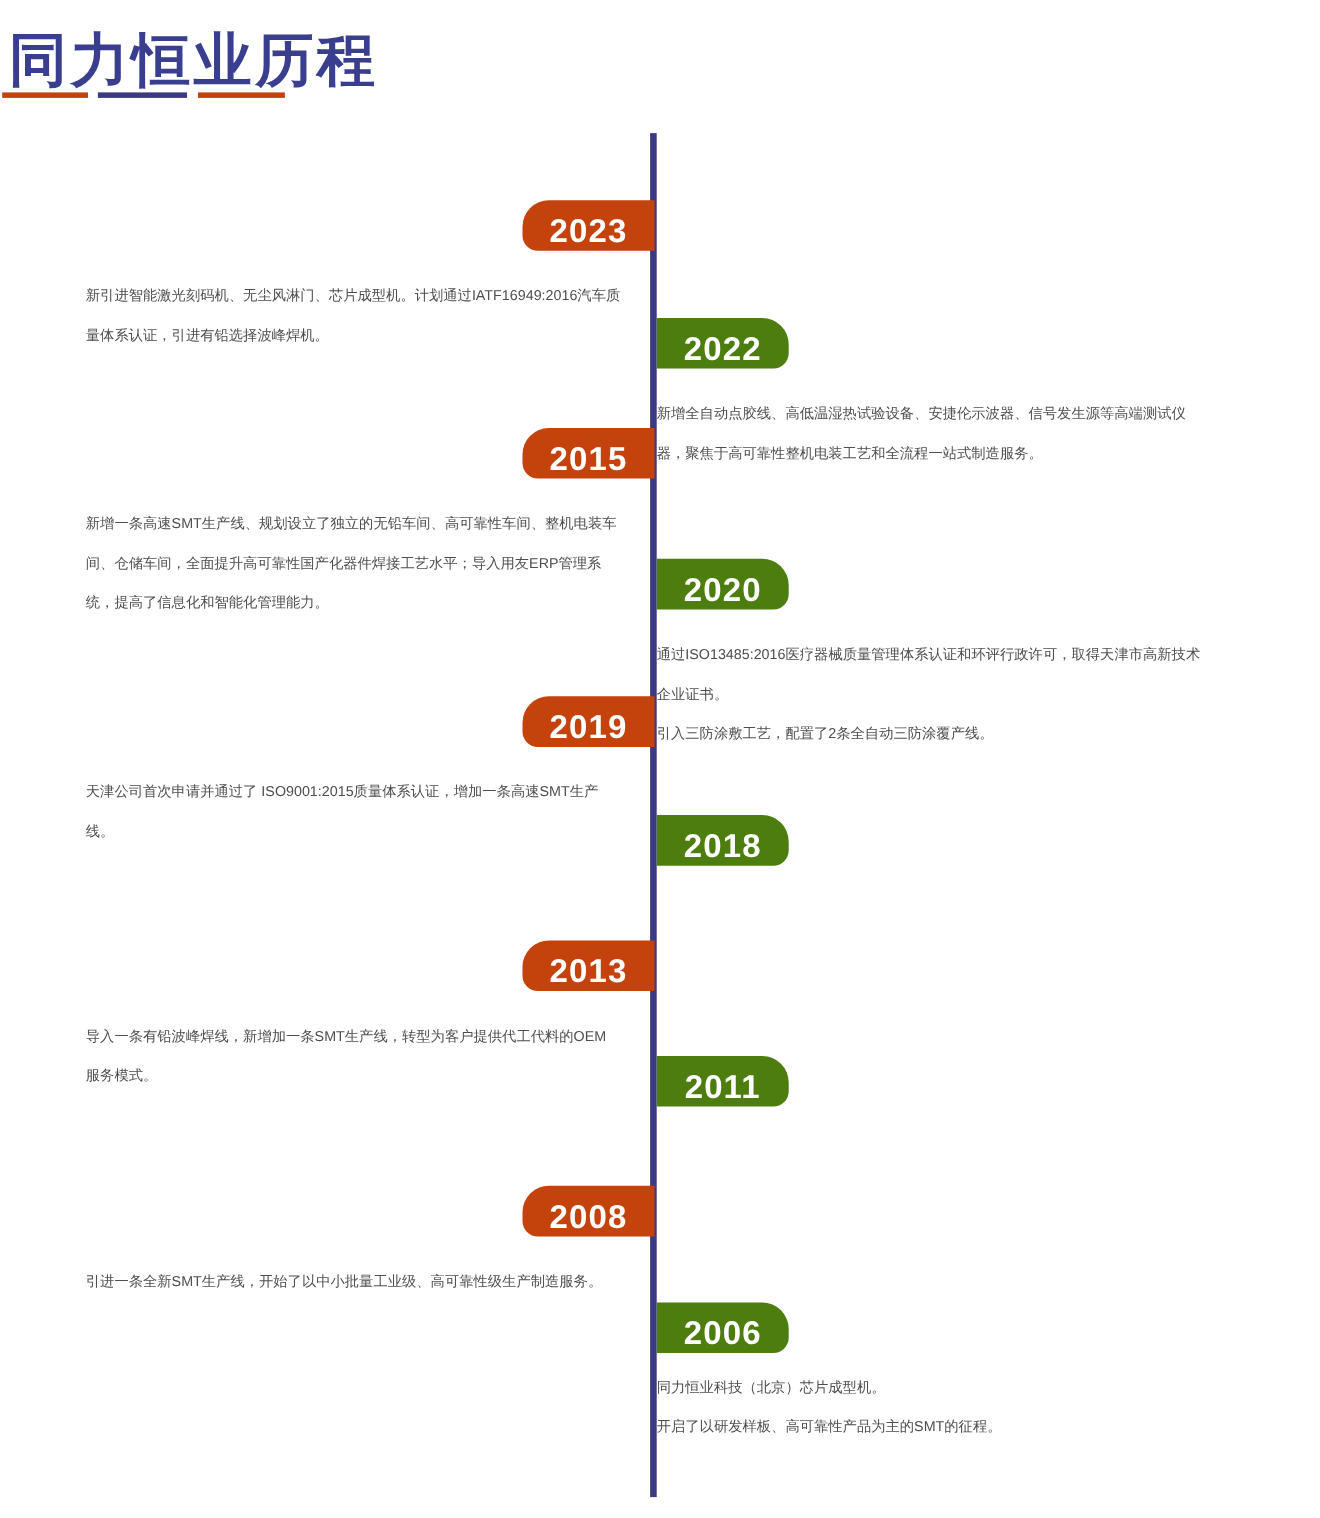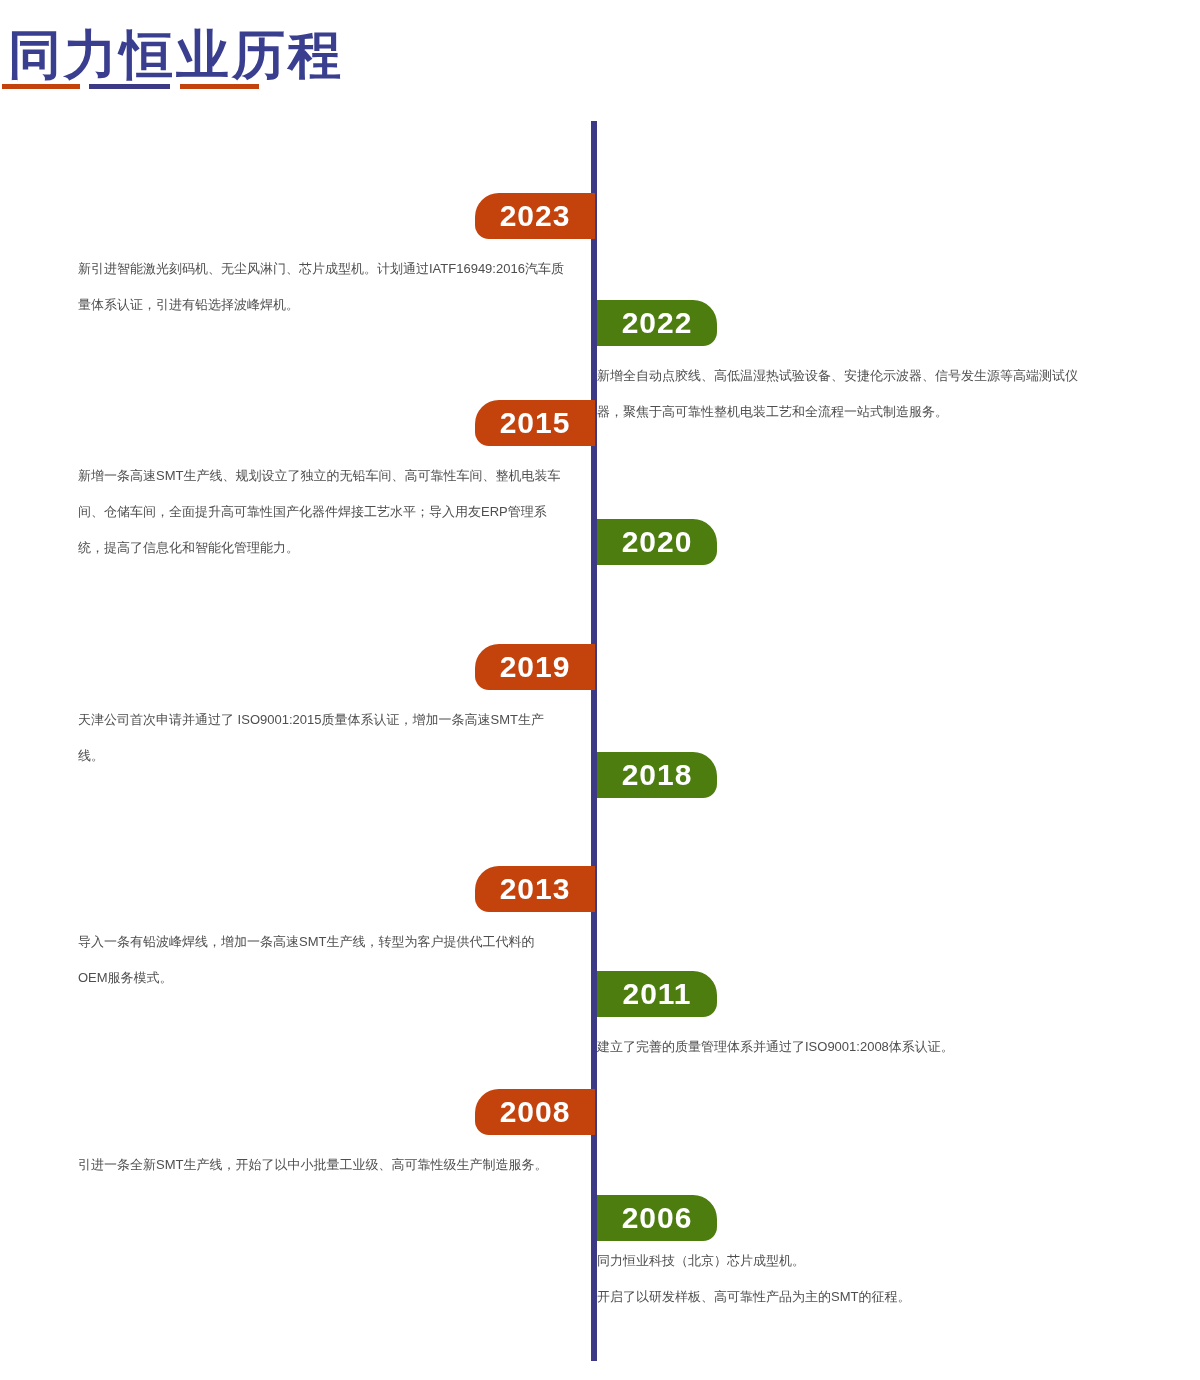--- a/index.html
+++ b/index.html
@@ -17,22 +17,22 @@
   .ul-seg2{left:89px;width:81px;background:#3D3A85;}
   .ul-seg3{left:180px;width:79px;background:#C4430D;}
   .timeline-line{
     position:absolute;left:591px;top:121px;width:6px;height:1240px;
     background:#3D3A85;
   }
   .entry{position:absolute;}
   .entry.left{left:78px;width:517px;}
   .entry.right{left:597px;width:513px;}
   .badge{
-    position:absolute;top:12px;width:120px;height:46px;
-    display:flex;align-items:center;justify-content:center;
+    position:absolute;top:1px;width:120px;height:46px;
+    display:flex;align-items:flex-end;justify-content:center;
     color:#ffffff;font-size:30px;font-weight:bold;letter-spacing:1px;
   }
   .entry.left  .badge{right:0;background:#C4430D;border-radius:24px 0 0 14px;}
   .entry.right .badge{left:0;background:#4d7c0f;border-radius:0 24px 14px 0;}
   .entry-text{
     margin-top:70px;
     font-size:13px;line-height:36px;color:#4E4E4E;
     white-space:pre-line;
   }
   .entry.left  .entry-text{width:486px;}
@@ -69,47 +69,48 @@
   <div class="badge">
     <span>2015</span>
   </div>
   <div class="entry-text">新增一条高速SMT生产线、规划设立了独立的无铅车间、高可靠性车间、整机电装车间、仓储车间，全面提升高可靠性国产化器件焊接工艺水平；导入用友ERP管理系统，提高了信息化和智能化管理能力。</div>
 </div>
 
 <div class="entry right e3">
   <div class="badge">
     <span>2020</span>
   </div>
+  <div class="entry-text">通过ISO13485:2016医疗器械质量管理体系认证和环评行政许可，取得天津市高新技术企业证书。
+引入三防涂敷工艺，配置了2条全自动三防涂覆产线。</div>
 </div>
 
 <div class="entry left e4">
   <div class="badge">
     <span>2019</span>
   </div>
   <div class="entry-text">天津公司首次申请并通过了 ISO9001:2015质量体系认证，增加一条高速SMT生产线。</div>
 </div>
 
 <div class="entry right e5">
   <div class="badge">
     <span>2018</span>
   </div>
 </div>
 
 <div class="entry left e6">
   <div class="badge">
     <span>2013</span>
   </div>
-  <div class="entry-text">导入一条有铅波峰焊线，增加一条高速SMT生产线，转型为客户提供代工代料的OEM服务模式。</div>
+  <div class="entry-text">导入一条有铅波峰焊线，新增加一条SMT生产线，转型为客户提供代工代料的OEM服务模式。</div>
 </div>
 
 <div class="entry right e7">
   <div class="badge">
     <span>2011</span>
   </div>
-  <div class="entry-text">建立了完善的质量管理体系并通过了ISO9001:2008体系认证。</div>
 </div>
 
 <div class="entry left e8">
   <div class="badge">
     <span>2008</span>
   </div>
   <div class="entry-text">引进一条全新SMT生产线，开始了以中小批量工业级、高可靠性级生产制造服务。</div>
 </div>
 
 <div class="entry right e9">

